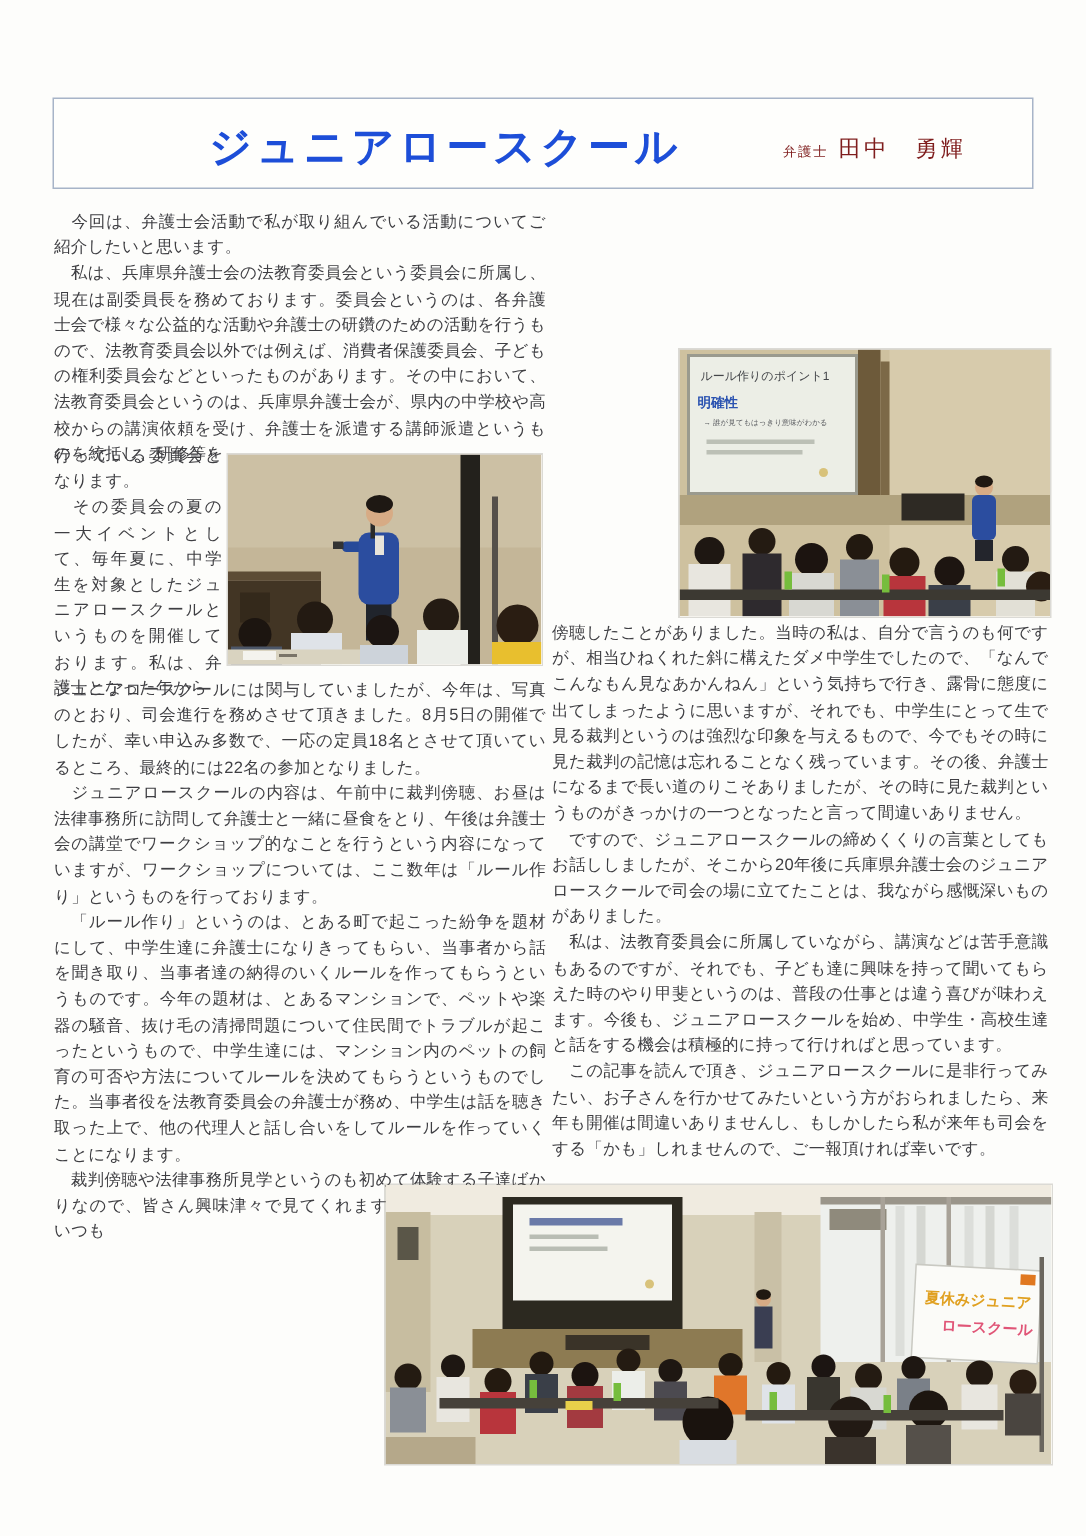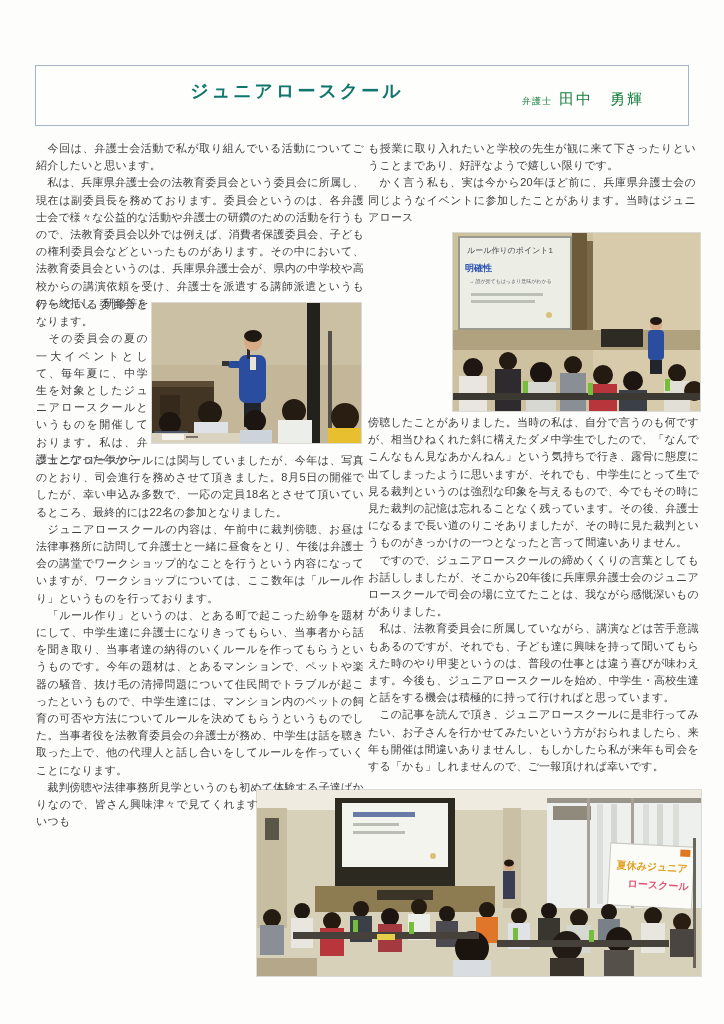--- a/index.html
+++ b/index.html
@@ -9,23 +9,23 @@
     font-family:"Liberation Sans",sans-serif;
   }
   .page{position:absolute;inset:0;background:#fdfdfb;}
   
   .titlebox{
     position:absolute;left:35px;top:65px;width:652px;height:59px;
     border:1px solid #a7b4c8;background:#fefefc;
   }
   .title{
     position:absolute;left:0;right:130px;top:13px;text-align:center;
-    color:#0f766e;font-size:18px;font-weight:bold;letter-spacing:3px;
-  }
-  .author{position:absolute;right:44px;top:24px;color:#15803d;white-space:nowrap;}
+    color:#1d4ed8;font-size:28px;font-weight:bold;letter-spacing:3px;
+  }
+  .author{position:absolute;right:44px;top:24px;color:#7f1d1d;white-space:nowrap;}
   .author .prefix{font-size:9px;margin-right:7px;letter-spacing:1px;}
   .author .name{font-size:15px;letter-spacing:2px;}
   
   .tb{
     position:absolute;font-size:11px;line-height:17.2px;color:#3e3e42;
     text-align:justify;text-justify:inter-character;
     white-space:pre-line;letter-spacing:0.2px;
   }
   #l1{left:36px;top:140px;width:328px;}
   #l2{left:36px;top:296px;width:112px;}
@@ -54,22 +54,20 @@
 
   <div class="tb" id="l2">行っている委員会となります。
 　その委員会の夏の一大イベントとして、毎年夏に、中学生を対象としたジュニアロースクールというものを開催しております。私は、弁護士となった年から</div>
   <div class="tb" id="l1">　今回は、弁護士会活動で私が取り組んでいる活動についてご紹介したいと思います。
 　私は、兵庫県弁護士会の法教育委員会という委員会に所属し、現在は副委員長を務めております。委員会というのは、各弁護士会で様々な公益的な活動や弁護士の研鑽のための活動を行うもので、法教育委員会以外では例えば、消費者保護委員会、子どもの権利委員会などといったものがあります。その中において、法教育委員会というのは、兵庫県弁護士会が、県内の中学校や高校からの講演依頼を受け、弁護士を派遣する講師派遣というものを統括し、研修等を</div>
   <div class="tb" id="l3">ジュニアロースクールには関与していましたが、今年は、写真のとおり、司会進行を務めさせて頂きました。8月5日の開催でしたが、幸い申込み多数で、一応の定員18名とさせて頂いているところ、最終的には22名の参加となりました。
 　ジュニアロースクールの内容は、午前中に裁判傍聴、お昼は法律事務所に訪問して弁護士と一緒に昼食をとり、午後は弁護士会の講堂でワークショップ的なことを行うという内容になっていますが、ワークショップについては、ここ数年は「ルール作り」というものを行っております。
 　「ルール作り」というのは、とある町で起こった紛争を題材にして、中学生達に弁護士になりきってもらい、当事者から話を聞き取り、当事者達の納得のいくルールを作ってもらうというものです。今年の題材は、とあるマンションで、ペットや楽器の騒音、抜け毛の清掃問題について住民間でトラブルが起こったというもので、中学生達には、マンション内のペットの飼育の可否や方法についてルールを決めてもらうというものでした。当事者役を法教育委員会の弁護士が務め、中学生は話を聴き取った上で、他の代理人と話し合いをしてルールを作っていくことになります。
 　裁判傍聴や法律事務所見学というのも初めて体験する子達ばかりなので、皆さん興味津々で見てくれますが、ルール作りも、いつも</div>
 
-  <div class="tb" id="r1">も授業に取り入れたいと学校の先生が観に来て下さったりということまであり、好評なようで嬉しい限りです。
-　かく言う私も、実は今から20年ほど前に、兵庫県弁護士会の同じようなイベントに参加したことがあります。当時はジュニアロース</div>
   <div class="tb" id="r3">傍聴したことがありました。当時の私は、自分で言うのも何ですが、相当ひねくれた斜に構えたダメ中学生でしたので、「なんでこんなもん見なあかんねん」という気持ちで行き、露骨に態度に出てしまったように思いますが、それでも、中学生にとって生で見る裁判というのは強烈な印象を与えるもので、今でもその時に見た裁判の記憶は忘れることなく残っています。その後、弁護士になるまで長い道のりこそありましたが、その時に見た裁判というものがきっかけの一つとなったと言って間違いありません。
 　ですので、ジュニアロースクールの締めくくりの言葉としてもお話ししましたが、そこから20年後に兵庫県弁護士会のジュニアロースクールで司会の場に立てたことは、我ながら感慨深いものがありました。
 　私は、法教育委員会に所属していながら、講演などは苦手意識もあるのですが、それでも、子ども達に興味を持って聞いてもらえた時のやり甲斐というのは、普段の仕事とは違う喜びが味わえます。今後も、ジュニアロースクールを始め、中学生・高校生達と話をする機会は積極的に持って行ければと思っています。
 　この記事を読んで頂き、ジュニアロースクールに是非行ってみたい、お子さんを行かせてみたいという方がおられましたら、来年も開催は間違いありませんし、もしかしたら私が来年も司会をする「かも」しれませんので、ご一報頂ければ幸いです。</div>
 
   <div class="photo" id="photo1">
     <svg width="209" height="140" viewBox="0 0 209 140">
       <rect width="209" height="140" fill="#c4b698"></rect>
       <rect width="209" height="62" fill="#ccc0a4"></rect>
       <rect x="155" y="0" width="13" height="140" fill="#23211c"></rect>

